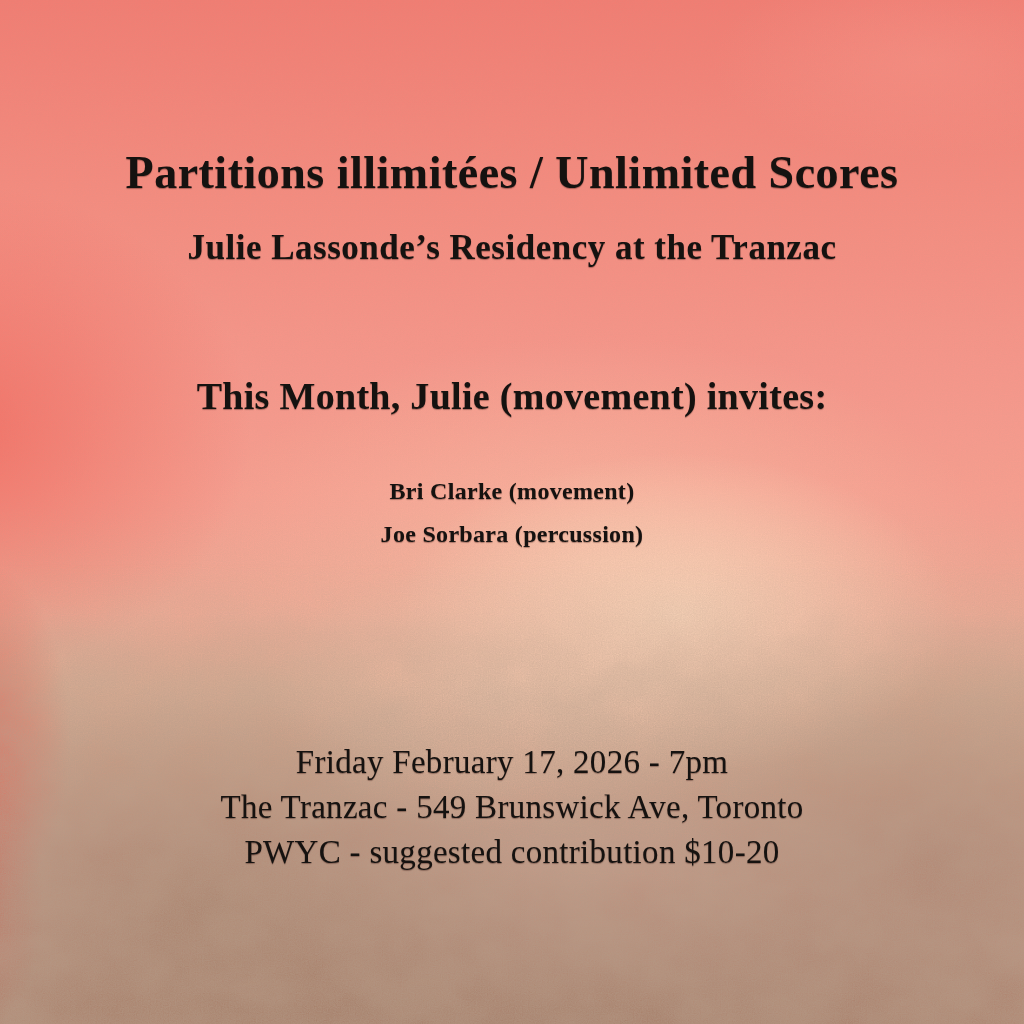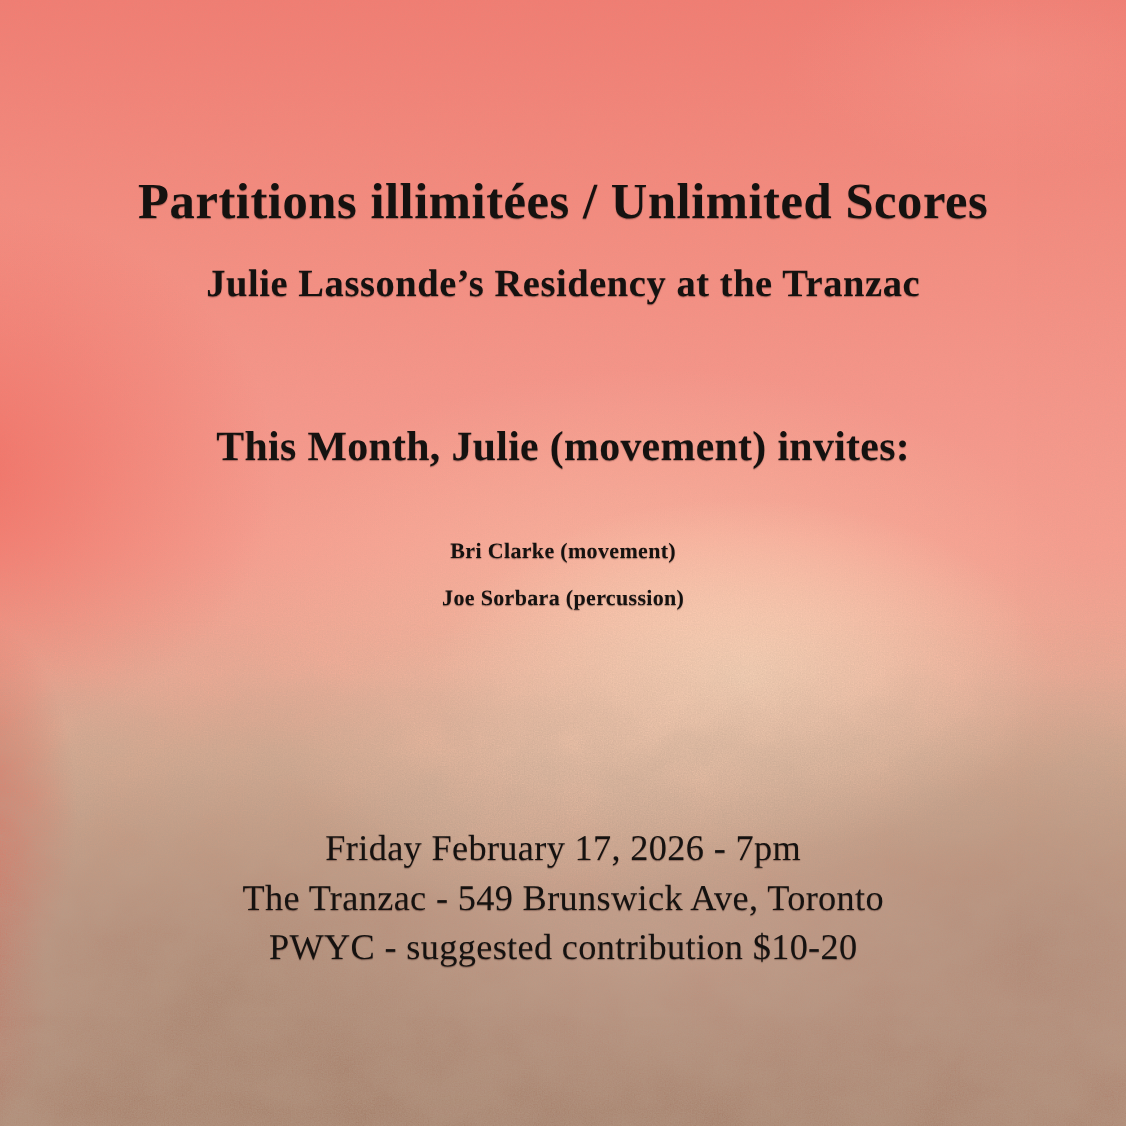--- a/index.html
+++ b/index.html
@@ -39,28 +39,28 @@
   }
   
   .blotch {
     opacity: 0.5;
     -webkit-mask-image: linear-gradient(180deg, transparent 0%, transparent 55%, rgba(0,0,0,0.7) 68%, rgba(0,0,0,0.55) 82%, rgba(0,0,0,0.65) 100%);
             mask-image: linear-gradient(180deg, transparent 0%, transparent 55%, rgba(0,0,0,0.7) 68%, rgba(0,0,0,0.55) 82%, rgba(0,0,0,0.65) 100%);
   }
   .txt {
     position: absolute;
     left: 0; right: 0;
-    margin: 10px;
+    margin: 0;
     text-align: center;
     text-shadow: 0 1px 1px rgba(40,10,5,0.35);
   }
   .title    { top: 146px; font-size: 46px; font-weight: 700; letter-spacing: 0.5px; }
   .subtitle { top: 228px; font-size: 35px; font-weight: 700; letter-spacing: 0.5px; }
   .heading  { top: 374px; font-size: 38px; font-weight: 700; letter-spacing: 0.3px; }
-  .performers { top: 470px; font-size: 20px; font-weight: 700; line-height: 43px; letter-spacing: 0.3px; }
+  .performers { top: 470px; font-size: 24px; font-weight: 700; line-height: 43px; letter-spacing: 0.3px; }
   .details    { top: 740px; font-size: 33px; font-weight: 400; line-height: 45px; letter-spacing: 0.3px; }
   .performers p, .details p { margin: 0; }
 </style>
 </head>
 <body>
 
 <div class="poster">
 
   <svg class="blotch" xmlns="http://www.w3.org/2000/svg">
     <filter id="fBlotch" x="0" y="0" width="100%" height="100%">

